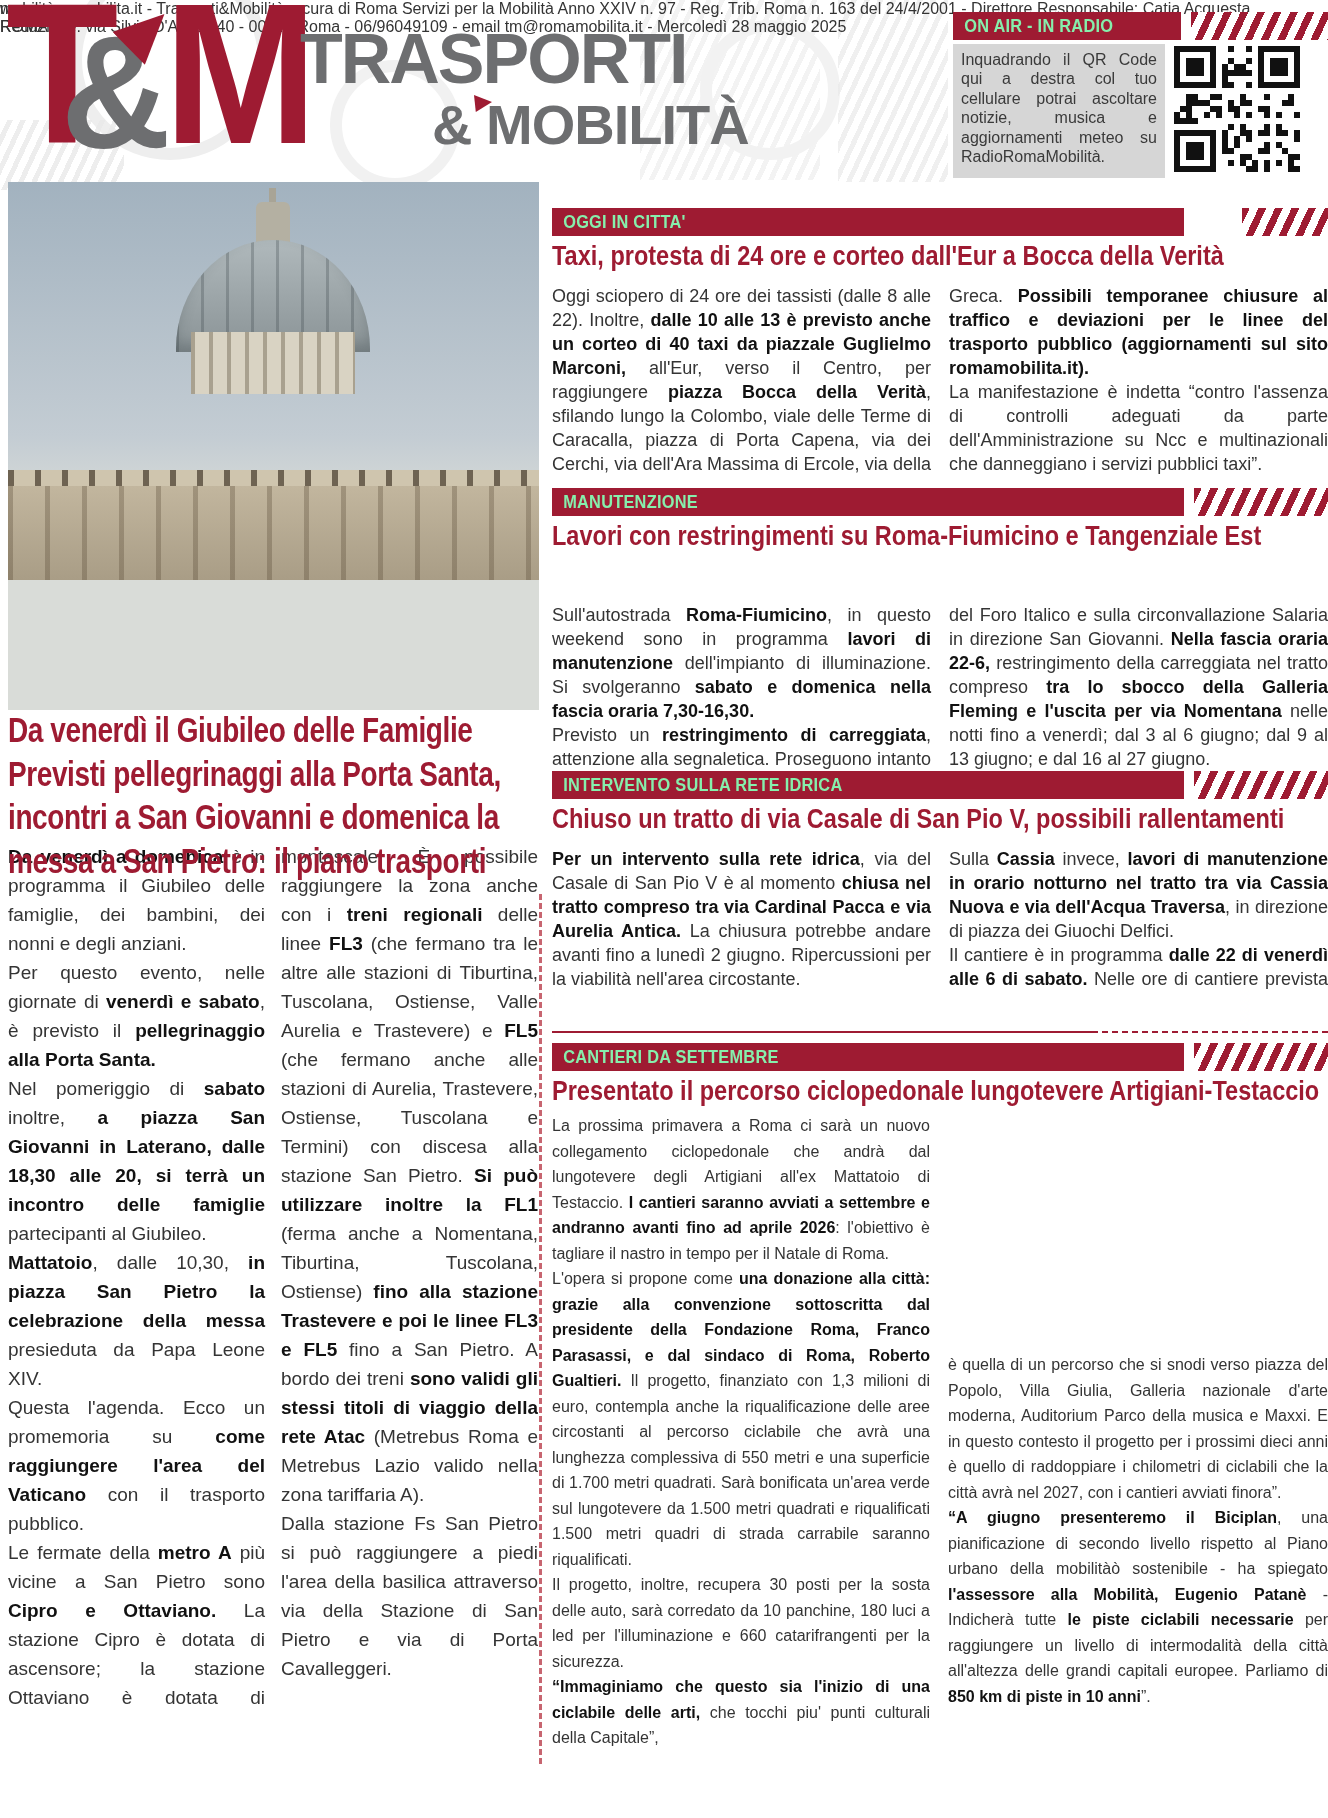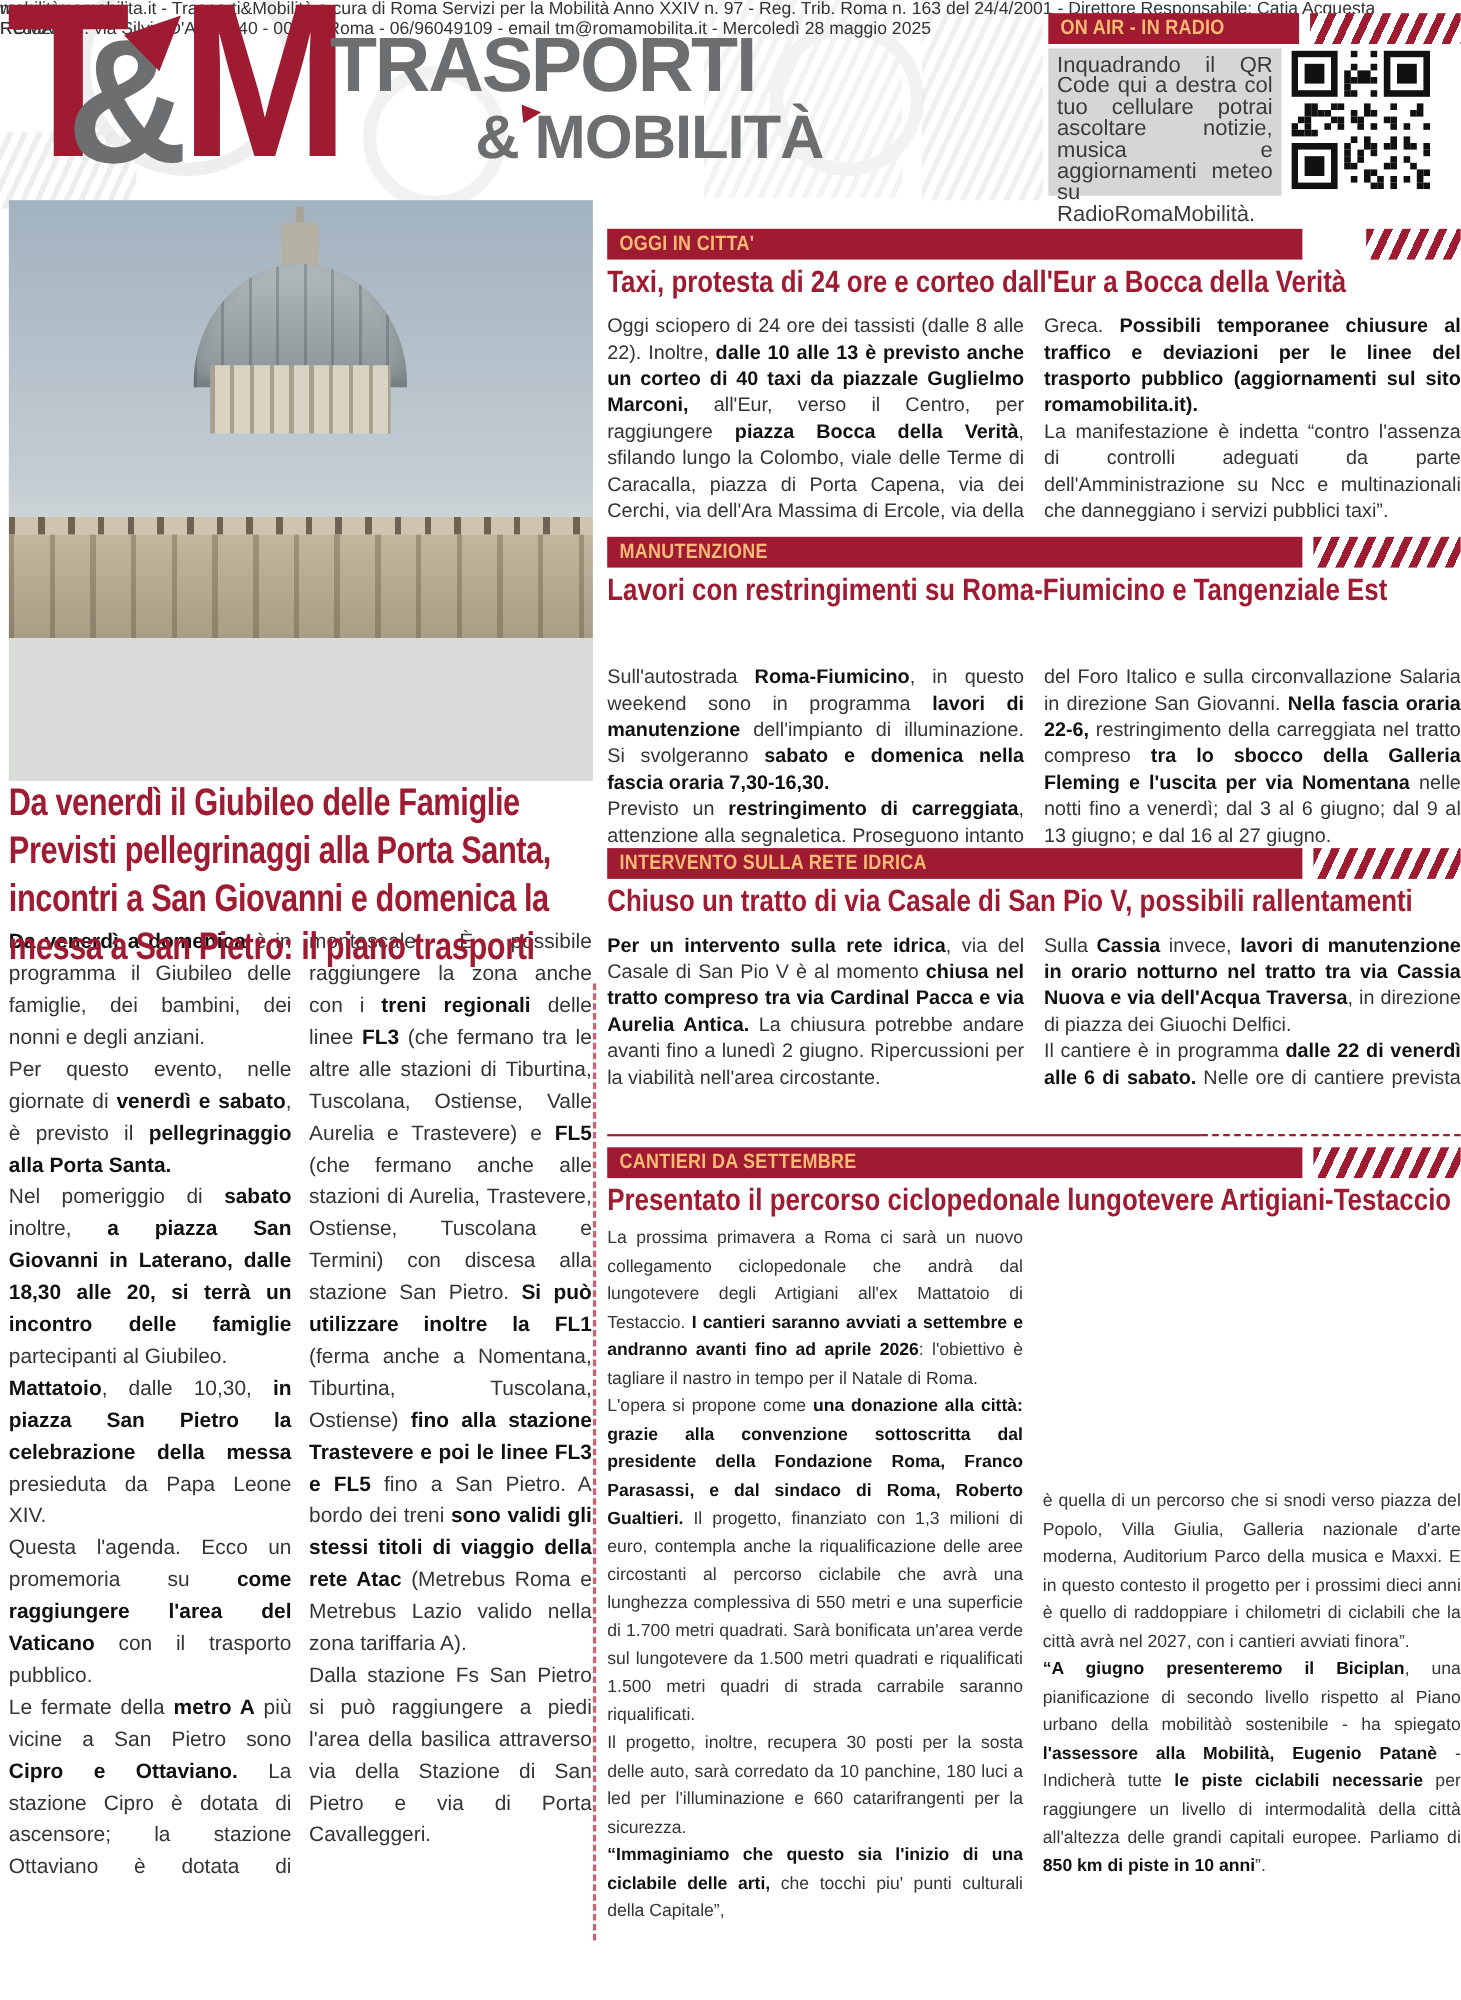--- a/index.html
+++ b/index.html
@@ -32,31 +32,31 @@
   .logo-m{left:158px;top:0;}
   .logo-amp{position:absolute;left:52px;top:38px;font-weight:bold;font-size:160px;line-height:160px;color:var(--logo-gray);transform:scaleX(.95);}
   .logo-arrow{position:absolute;left:112px;top:28px;width:52px;height:56px;background:var(--red);clip-path:polygon(0 18%,100% 50%,10% 100%);transform:rotate(-38deg);}
   .masthead{left:300px;top:22px;z-index:2;}
   .mh1{font-weight:bold;font-size:70px;line-height:74px;color:var(--logo-gray);letter-spacing:-2px;}
   .mh2{font-weight:bold;font-size:56px;line-height:58px;color:var(--logo-gray);letter-spacing:-1px;margin-left:132px;position:relative;}
   .mh2-arrow{position:absolute;left:42px;top:-4px;width:18px;height:20px;background:var(--red);clip-path:polygon(0 15%,100% 50%,10% 100%);}
 
   
   .banner{display:flex;height:28px;z-index:3;}
-  .banner-red{background:var(--red);color:#fdba74;overflow:visible;}
+  .banner-red{background:var(--red);color:#86efac;overflow:visible;}
   .banner-red span{font-weight:bold;font-size:19px;line-height:28px;padding-left:13px;letter-spacing:.3px;}
   .banner-stripes{flex:1;margin-left:10px;background:repeating-linear-gradient(115deg,var(--red) 0 7px,#ffffff 7px 15px);}
   .right-banner{left:552px;width:776px;}
   .right-banner .banner-red{width:632px;}
 
   
   .radio-banner{left:953px;top:12px;width:375px;}
   .radio-banner .banner-red{width:228px;}
   .radio-text{left:953px;top:44px;width:212px;height:134px;background:#d6d6d6;padding:6px 8px;
-    font-size:20px;line-height:19.4px;text-align:justify;color:#3a3a3a;z-index:2;}
+    font-size:16px;line-height:19.4px;text-align:justify;color:#3a3a3a;z-index:2;}
   .qr{left:1174px;top:46px;width:126px;height:126px;background:#fff;z-index:2;}
 
   
   .art-h{color:var(--red);font-weight:bold;font-size:28px;line-height:32px;left:552px;z-index:3;}
   .art-h .cond{transform:scaleX(.84);}
   .main-h{left:8px;top:708px;width:662px;color:var(--red);font-weight:bold;
     font-size:35px;line-height:43.5px;letter-spacing:-.5px;white-space:pre-line;
     transform:scaleX(.8);transform-origin:0 0;z-index:3;}
 
   

